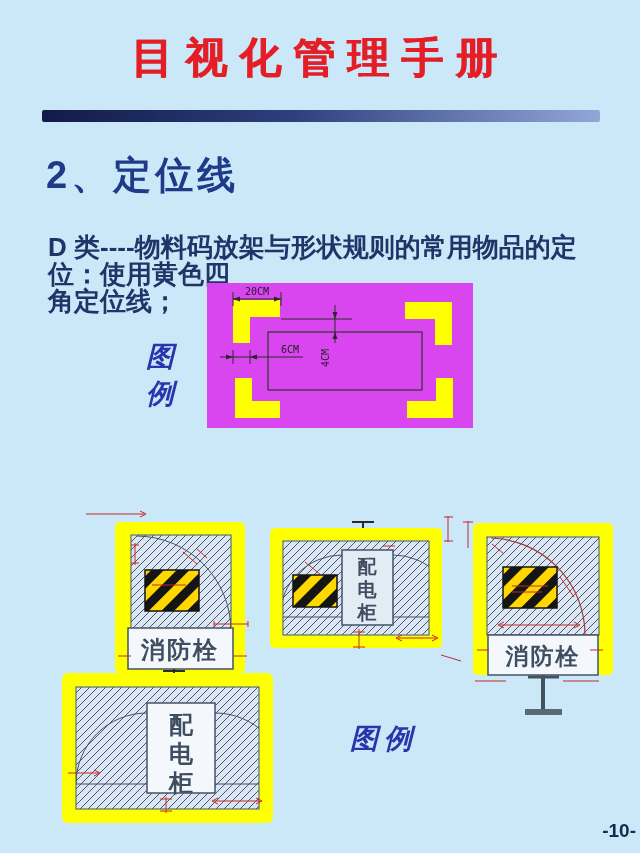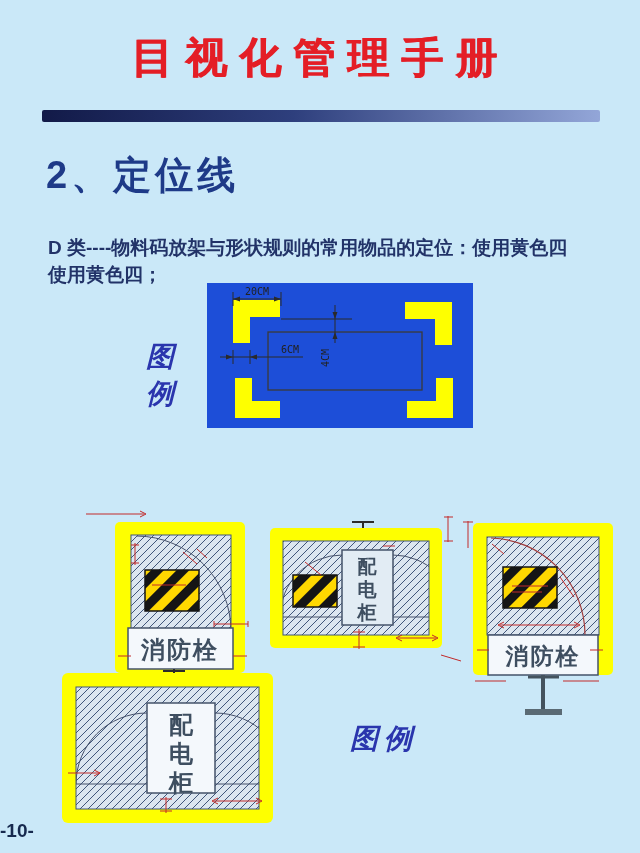--- a/index.html
+++ b/index.html
@@ -18,42 +18,42 @@
     position:absolute; left:42px; top:110px; width:558px; height:12px;
     border-radius:2px;
     background:linear-gradient(to right,#121a48,#2e3f7d 45%,#93a6d8);
   }
   .heading{
     position:absolute; left:46px; top:150px;
     font-size:38px; font-weight:bold; color:#1e3a88; letter-spacing:4px;
   }
   .para{
     position:absolute; left:48px; width:560px;
-    font-size:19px; font-weight:600; color:#223368; line-height:27px;
+    font-size:26px; font-weight:600; color:#223368; line-height:27px;
   }
   .para-d{ top:234px; }
   .para-e{ top:447px; }
   .fig1-panel{
     position:absolute; left:207px; top:283px; width:266px; height:145px;
-    background:#1d4ed8;
+    background:#d946ef;
   }
   .legend-v{
     position:absolute; left:140px; top:338px; width:40px;
     color:#2a35ad; font-size:28px; font-weight:bold; font-style:italic;
     text-align:center; line-height:37px;
   }
   .legend-h{
     position:absolute; left:350px; top:720px;
     color:#2a35ad; font-size:28px; font-weight:bold; font-style:italic;
     letter-spacing:6px;
     text-align:center;
   }
   .pagenum{
-    position:absolute; left:0; top:820px; width:628px;
-    text-align:left; font-size:19px; font-weight:bold; color:#16294e;
+    position:absolute; left:8px; top:820px; width:628px;
+    text-align:right; font-size:19px; font-weight:bold; color:#16294e;
   }
   .fig2{ position:absolute; left:0; top:505px; }
   svg text.dim{
     font-family:"DejaVu Sans Mono", monospace; font-size:10px; fill:#222;
   }
   svg text.boxlabel{
     font-family:"Liberation Sans", sans-serif; fill:#3e4e60; font-weight:bold;
   }
 </style>
 </head>
@@ -62,21 +62,21 @@
 <div class="page">
 
   <div class="title">目视化管理手册</div>
 
   <div class="divider"></div>
 
   <div class="heading">2、定位线</div>
 
   <div class="para para-d">
     <div>D 类----物料码放架与形状规则的常用物品的定位：使用黄色四</div>
-    <div>使用黄色四；</div>
+    <div>角定位线；</div>
   </div>
 
   <div class="legend-v">
     <div>图</div>
     <div>例</div>
   </div>
 
   <div class="fig1-panel">
     <svg width="266" height="145" viewBox="0 0 266 145">
 

